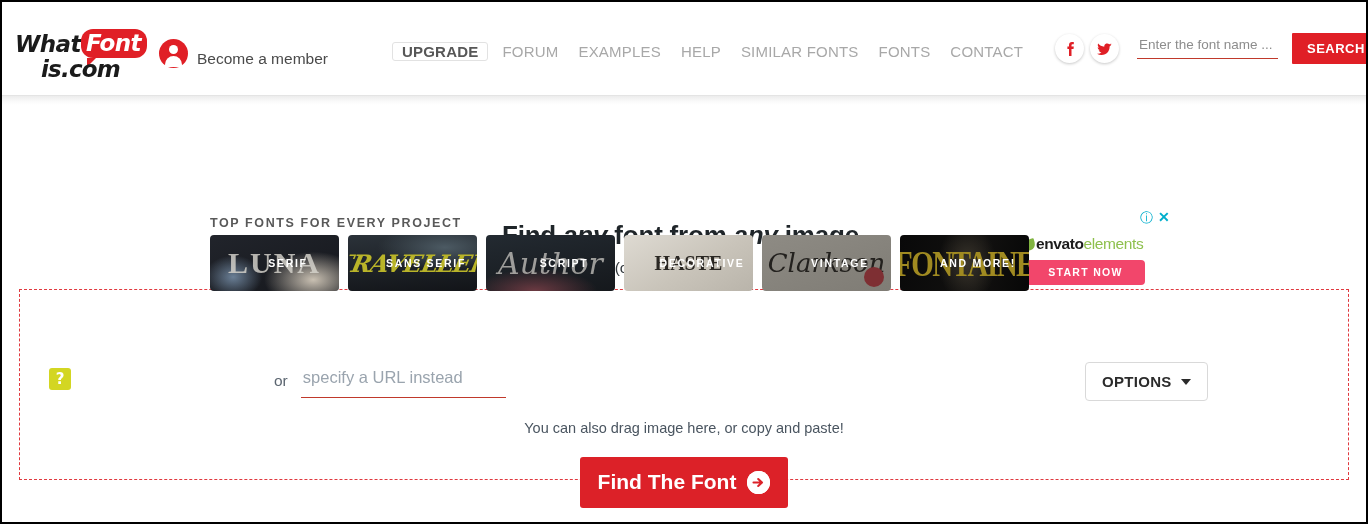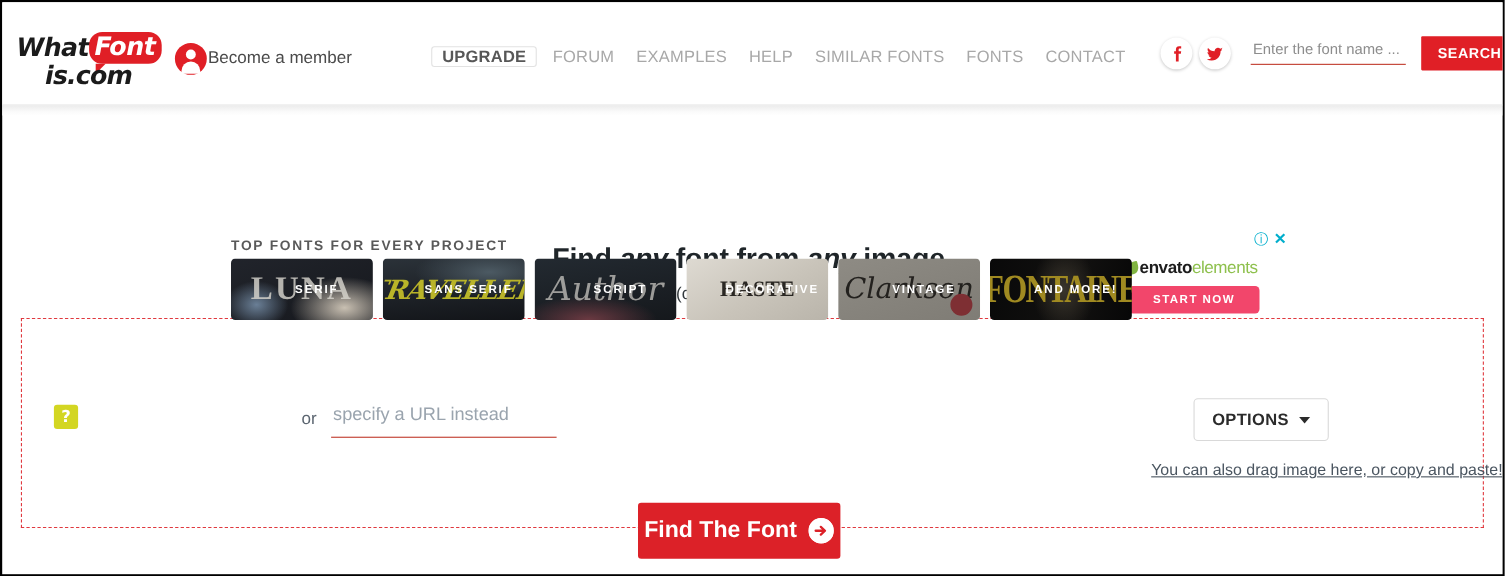--- a/index.html
+++ b/index.html
@@ -87,22 +87,22 @@
     color: #1b1b1b;
     letter-spacing: -0.8px;
   }
 
   
   #member-link {
     position: absolute;
     left: 157px; top: 36px;
     height: 30px;
     display: flex;
-    align-items: center;
-    gap: 1px;
+    align-items: flex-end;
+    gap: 9px;
     cursor: pointer;
   }
   #member-avatar {
     width: 29px; height: 29px;
     border-radius: 50%;
     background: #e01f26;
     position: relative;
   }
   #member-avatar::before {
     content: "";
@@ -526,30 +526,29 @@
     width: 0; height: 0;
     border-left: 5px solid transparent;
     border-right: 5px solid transparent;
     border-top: 6px solid #2b2b2b;
   }
 
   #drag-hint {
     position: absolute;
     left: 0; top: 418px;
     width: 1364px;
-    text-align: right;
+    text-align: center;
     font-size: 14.5px;
     color: #4a5560;
-    text-decoration: underline;
   }
 
   #find-btn {
     position: absolute;
     left: 578px; top: 455px;
-    width: 184px;
+    width: 208px;
     background: #dc2128;
     border: none;
     border-radius: 3px;
     color: #ffffff;
     font-family: "Liberation Sans", sans-serif;
     font-size: 21px;
     font-weight: bold;
     padding: 13px 0 14px 0;
     cursor: pointer;
     display: flex;

